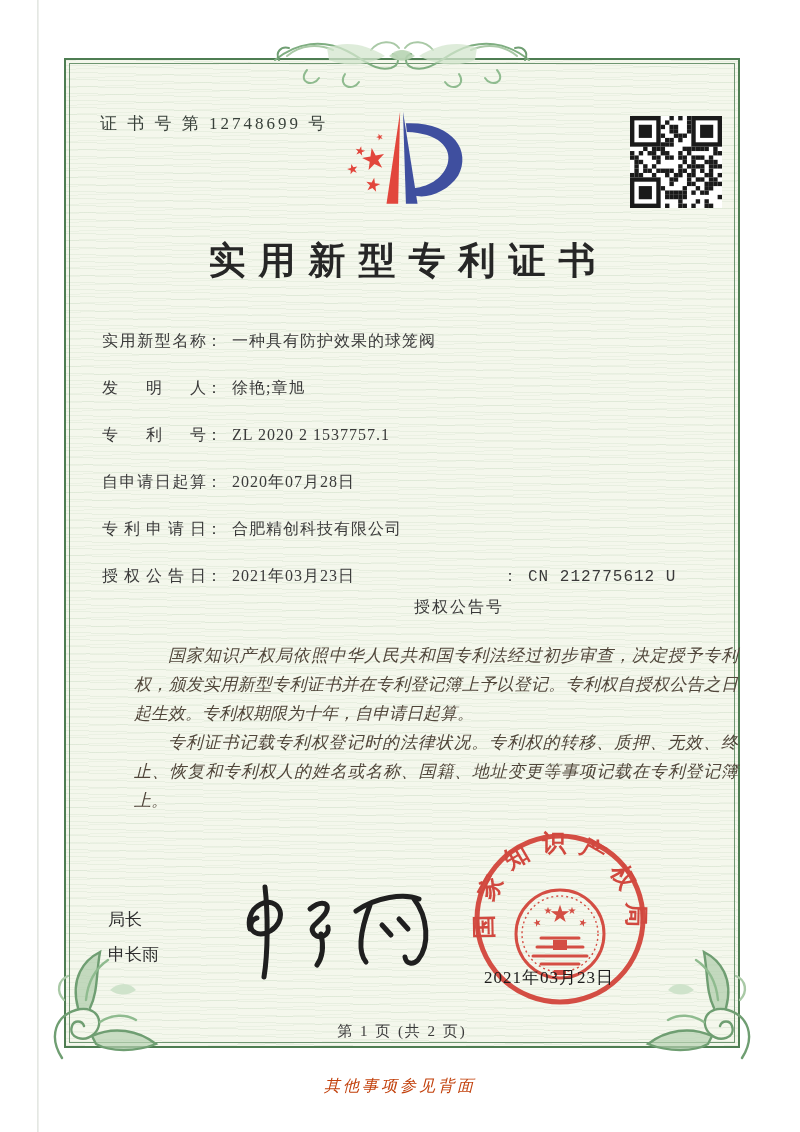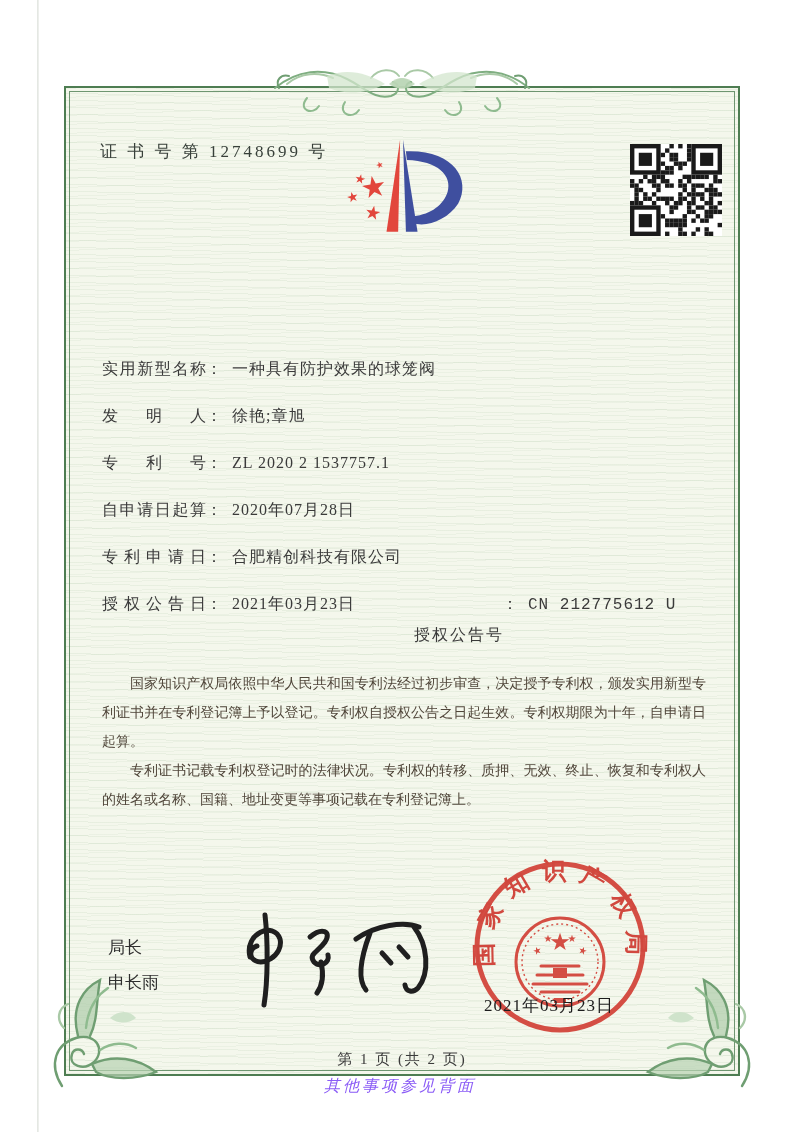--- a/index.html
+++ b/index.html
@@ -3,21 +3,21 @@
 <meta charset="utf-8">
 <style>
   * { margin:0; padding:0; box-sizing:border-box; }
   html,body { width:800px; height:1132px; background:#ffffff; overflow:hidden;
               font-family:"Liberation Serif","DejaVu Serif",serif; }
   .page { position:relative; width:800px; height:1132px; background:#ffffff; }
   .scan-edge { position:absolute; left:37px; top:0; width:2px; height:1132px;
                background:linear-gradient(to right,#d8ddd6,#eef0ed); opacity:.8; }
 
   
-  .frame { position:absolute; left:64px; top:86px; width:676px; height:990px;
+  .frame { position:absolute; left:64px; top:58px; width:676px; height:990px;
            border:2px solid #4e7d52;
            background-color:#f4f7ec;
            background-image:
              repeating-linear-gradient(1.5deg, rgba(130,170,125,.11) 0 1px, transparent 1px 7px),
              repeating-linear-gradient(-2deg, rgba(130,170,125,.08) 0 1px, transparent 1px 9px);
          }
   .frame-inner { position:absolute; inset:3px; border:1px solid rgba(78,125,82,.8); pointer-events:none; }
 
   .ornament { position:absolute; pointer-events:none; }
   .orn-top { left:50%; top:-38px; transform:translateX(-50%); }
@@ -34,34 +34,34 @@
 
   
   .content { position:absolute; left:36px; top:268px; width:608px; color:#3a3a3a; font-size:16px; }
   .field-row { margin-bottom:21px; line-height:26px; }
   .f-label { display:inline-block; width:104px; text-align:justify; text-align-last:justify; vertical-align:top; }
   .f-colon { display:inline-block; margin-right:10px; vertical-align:top; }
   .f-value { display:inline-block; width:470px; vertical-align:top; letter-spacing:1px; }
   .f-value-narrow { width:182px; }
   .grant-no-label { display:inline-block; width:88px; text-align:justify; text-align-last:justify; vertical-align:top;margin-top:31px; }
 
-  .paras { margin-top:14px; width:604px; color:#50463a; 
-           font-size:14px; line-height:29px; }
+  .paras { margin-top:14px; width:604px; color:#50463a; font-style:italic;
+           font-size:17px; line-height:29px;margin-left:32px; }
   .paras p { text-indent:2em; text-align:justify; }
 
   
   .signer { position:absolute; left:42px; top:842px; font-size:17px; color:#2f2f2f; line-height:35px; }
   .signature { position:absolute; left:150px; top:812px; width:230px; height:112px; }
   .seal { position:absolute; left:405px; top:770px; width:178px; height:178px; }
   .seal-date { position:absolute; left:418px; top:906px; font-size:17px; color:#1c1c1c;
                letter-spacing:1px; z-index:5; }
   .page-info { position:absolute; left:0; top:962px; width:100%; text-align:center;
                font-size:15px; color:#3b3b3b; letter-spacing:2px; }
   .back-note { position:absolute; left:0; top:1076px; width:100%; text-align:center;
-               font-size:16px; font-style:italic; color:#8b5cf6; letter-spacing:3px; }
+               font-size:16px; font-style:italic; color:#c2410c; letter-spacing:3px; }
 </style>
 </head>
 <body>
 
 <div class="page">
   <div class="scan-edge"></div>
 
   <div class="frame">
     <div class="frame-inner"></div>
 
@@ -266,20 +266,21 @@
           <rect x="4.4" y="4.4" width="22" height="22" fill="#fff"></rect>
           <rect x="8.8" y="8.8" width="13.200000000000001" height="13.200000000000001" fill="#1a1a1a"></rect>
           <rect x="61.60000000000001" y="0" width="30.800000000000004" height="30.800000000000004" fill="#1a1a1a"></rect>
           <rect x="66" y="4.4" width="22" height="22" fill="#fff"></rect>
           <rect x="70.4" y="8.8" width="13.200000000000001" height="13.200000000000001" fill="#1a1a1a"></rect>
           <rect x="0" y="61.60000000000001" width="30.800000000000004" height="30.800000000000004" fill="#1a1a1a"></rect>
           <rect x="4.4" y="66" width="22" height="22" fill="#fff"></rect>
           <rect x="8.8" y="70.4" width="13.200000000000001" height="13.200000000000001" fill="#1a1a1a"></rect>
         </svg></div>
 
+    <div class="title">实用新型专利证书</div>
 
     <div class="content">
       <div class="field-row">
         <span class="f-label">实用新型名称</span><span class="f-colon">：</span><span class="f-value">一种具有防护效果的球笼阀</span>
       </div>
       <div class="field-row">
         <span class="f-label">发明人</span><span class="f-colon">：</span><span class="f-value">徐艳;章旭</span>
       </div>
       <div class="field-row">
         <span class="f-label">专利号</span><span class="f-colon">：</span><span class="f-value">ZL 2020 2 1537757.1</span>

